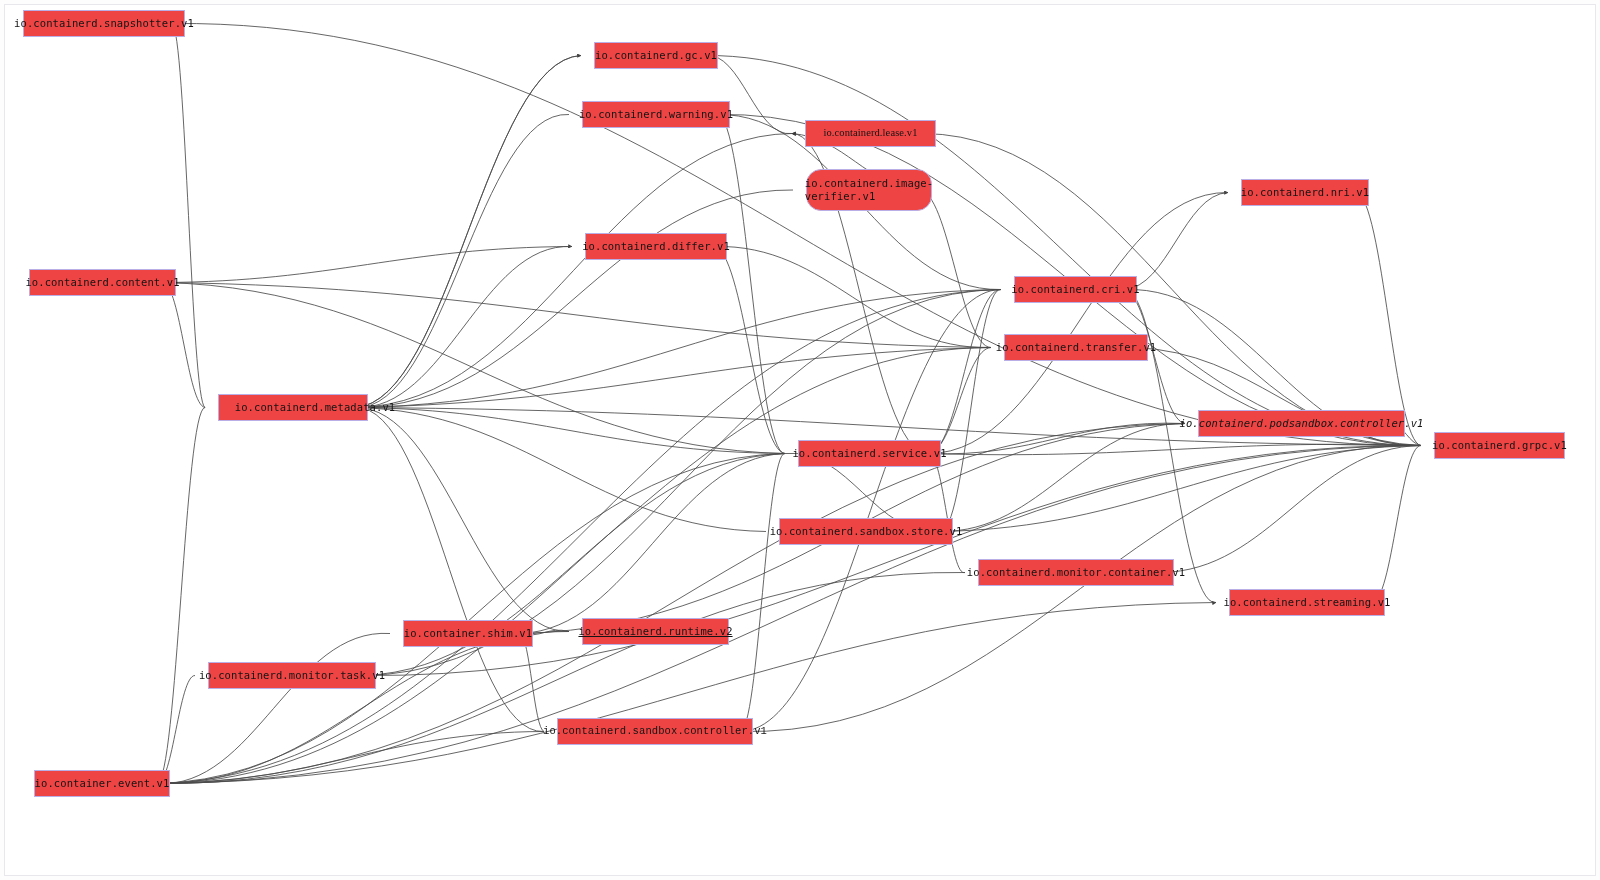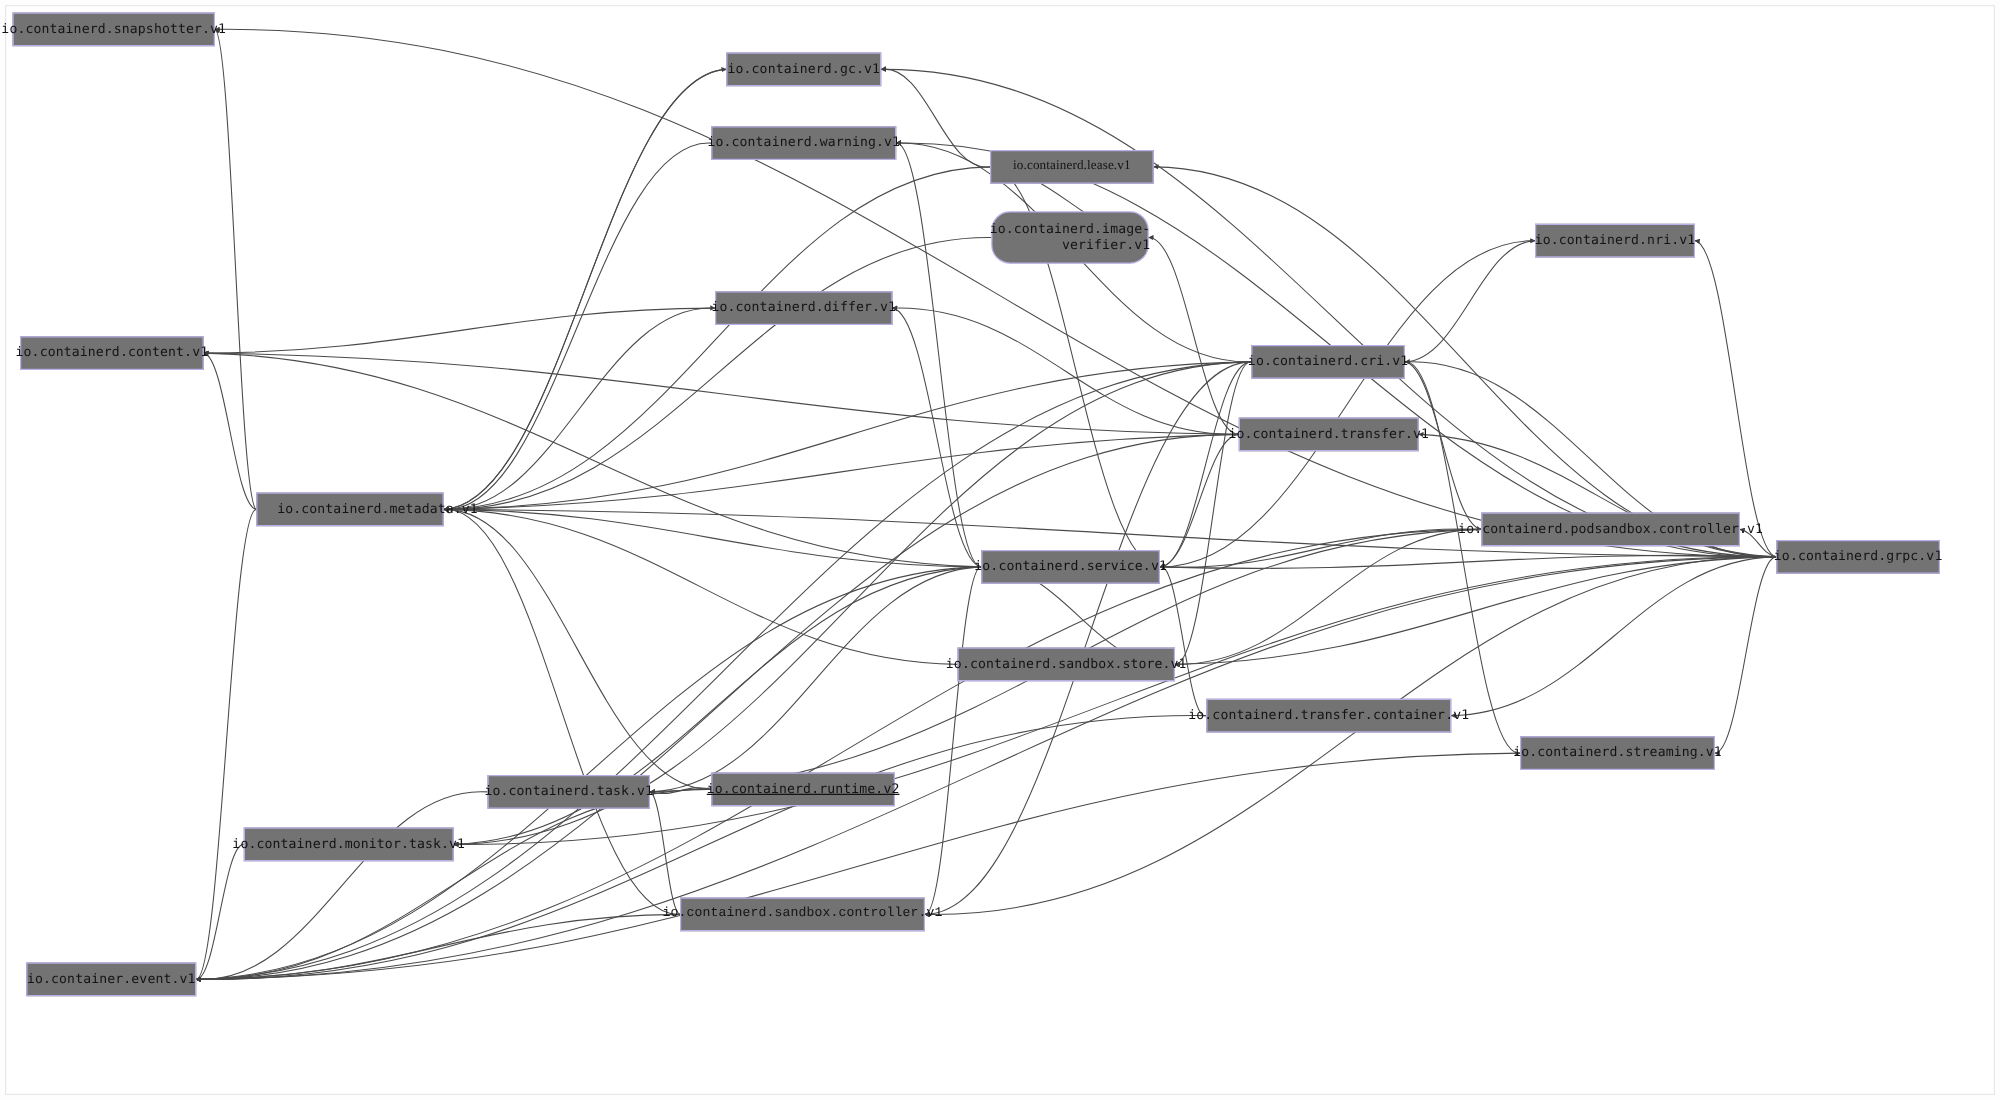--- a/index.html
+++ b/index.html
@@ -33,33 +33,34 @@
   #edge-layer {
     position: absolute;
     left: 0;
     top: 0;
     width: 1600px;
     height: 880px;
   }
   .node {
     position: absolute;
     box-sizing: border-box;
-    background: #737373;
+    background: #ef4444;
     border: 1px solid #b9aee6;
     color: #141414;
     font-size: 10.5px;
     line-height: 1.22;
     letter-spacing: 0.1px;
     display: flex;
     align-items: center;
     justify-content: center;
-    text-align: right;
+    text-align: left;
     white-space: pre-line;
     cursor: pointer;
     user-select: none;
+    margin-left: 13px;
   }
 </style>
 </head>
 <body>
 
 <div id="canvas">
   <div id="frame"></div>
   <svg id="edge-layer" width="1600" height="880" viewBox="0 0 1600 880" xmlns="http://www.w3.org/2000/svg">
     <defs>
       <marker id="arrow" viewBox="0 0 10 10" refX="9" refY="5" markerWidth="5" markerHeight="5" orient="auto-start-reverse">
@@ -146,25 +147,25 @@
       <div class="node" style="left: 569px; top: 101px; width: 148px; height: 27px;">io.containerd.warning.v1</div>
       <div class="node" style="left: 792px; top: 120px; width: 131px; height: 27px; font-family: Liberation Serif, serif;">io.containerd.lease.v1</div>
       <div class="node" style="left: 793px; top: 169px; width: 126px; height: 42px; border-radius: 15px;">io.containerd.image-
 verifier.v1</div>
       <div class="node" style="left: 1228px; top: 179px; width: 128px; height: 27px;">io.containerd.nri.v1</div>
       <div class="node" style="left: 572px; top: 233px; width: 142px; height: 27px;">io.containerd.differ.v1</div>
       <div class="node" style="left: 16px; top: 269px; width: 147px; height: 27px;">io.containerd.content.v1</div>
       <div class="node" style="left: 1001px; top: 276px; width: 123px; height: 27px;">io.containerd.cri.v1</div>
       <div class="node" style="left: 991px; top: 334px; width: 144px; height: 27px;">io.containerd.transfer.v1</div>
       <div class="node" style="left: 205px; top: 394px; width: 150px; height: 27px; padding-left: 44px;">io.containerd.metadata.v1</div>
-      <div class="node" style="left: 1185px; top: 410px; width: 207px; height: 27px;">io.containerd.podsandbox.controller.v1</div>
+      <div class="node" style="left: 1185px; top: 410px; width: 207px; height: 27px; font-style: italic;">io.containerd.podsandbox.controller.v1</div>
       <div class="node" style="left: 1421px; top: 432px; width: 131px; height: 27px;">io.containerd.grpc.v1</div>
       <div class="node" style="left: 785px; top: 440px; width: 143px; height: 27px;">io.containerd.service.v1</div>
       <div class="node" style="left: 766px; top: 518px; width: 174px; height: 27px;">io.containerd.sandbox.store.v1</div>
-      <div class="node" style="left: 965px; top: 559px; width: 196px; height: 27px;">io.containerd.transfer.container.v1</div>
+      <div class="node" style="left: 965px; top: 559px; width: 196px; height: 27px;">io.containerd.monitor.container.v1</div>
       <div class="node" style="left: 1216px; top: 589px; width: 156px; height: 27px;">io.containerd.streaming.v1</div>
-      <div class="node" style="left: 390px; top: 620px; width: 130px; height: 27px;">io.containerd.task.v1</div>
+      <div class="node" style="left: 390px; top: 620px; width: 130px; height: 27px;">io.container.shim.v1</div>
       <div class="node" style="left: 569px; top: 618px; width: 147px; height: 27px; text-decoration: underline;">io.containerd.runtime.v2</div>
       <div class="node" style="left: 195px; top: 662px; width: 168px; height: 27px;">io.containerd.monitor.task.v1</div>
       <div class="node" style="left: 544px; top: 718px; width: 196px; height: 27px; font-family: Liberation Mono, monospace;">io.containerd.sandbox.controller.v1</div>
       <div class="node" style="left: 21px; top: 770px; width: 136px; height: 27px;">io.container.event.v1</div>
     </div>
 </div>
 
 </body></html>

